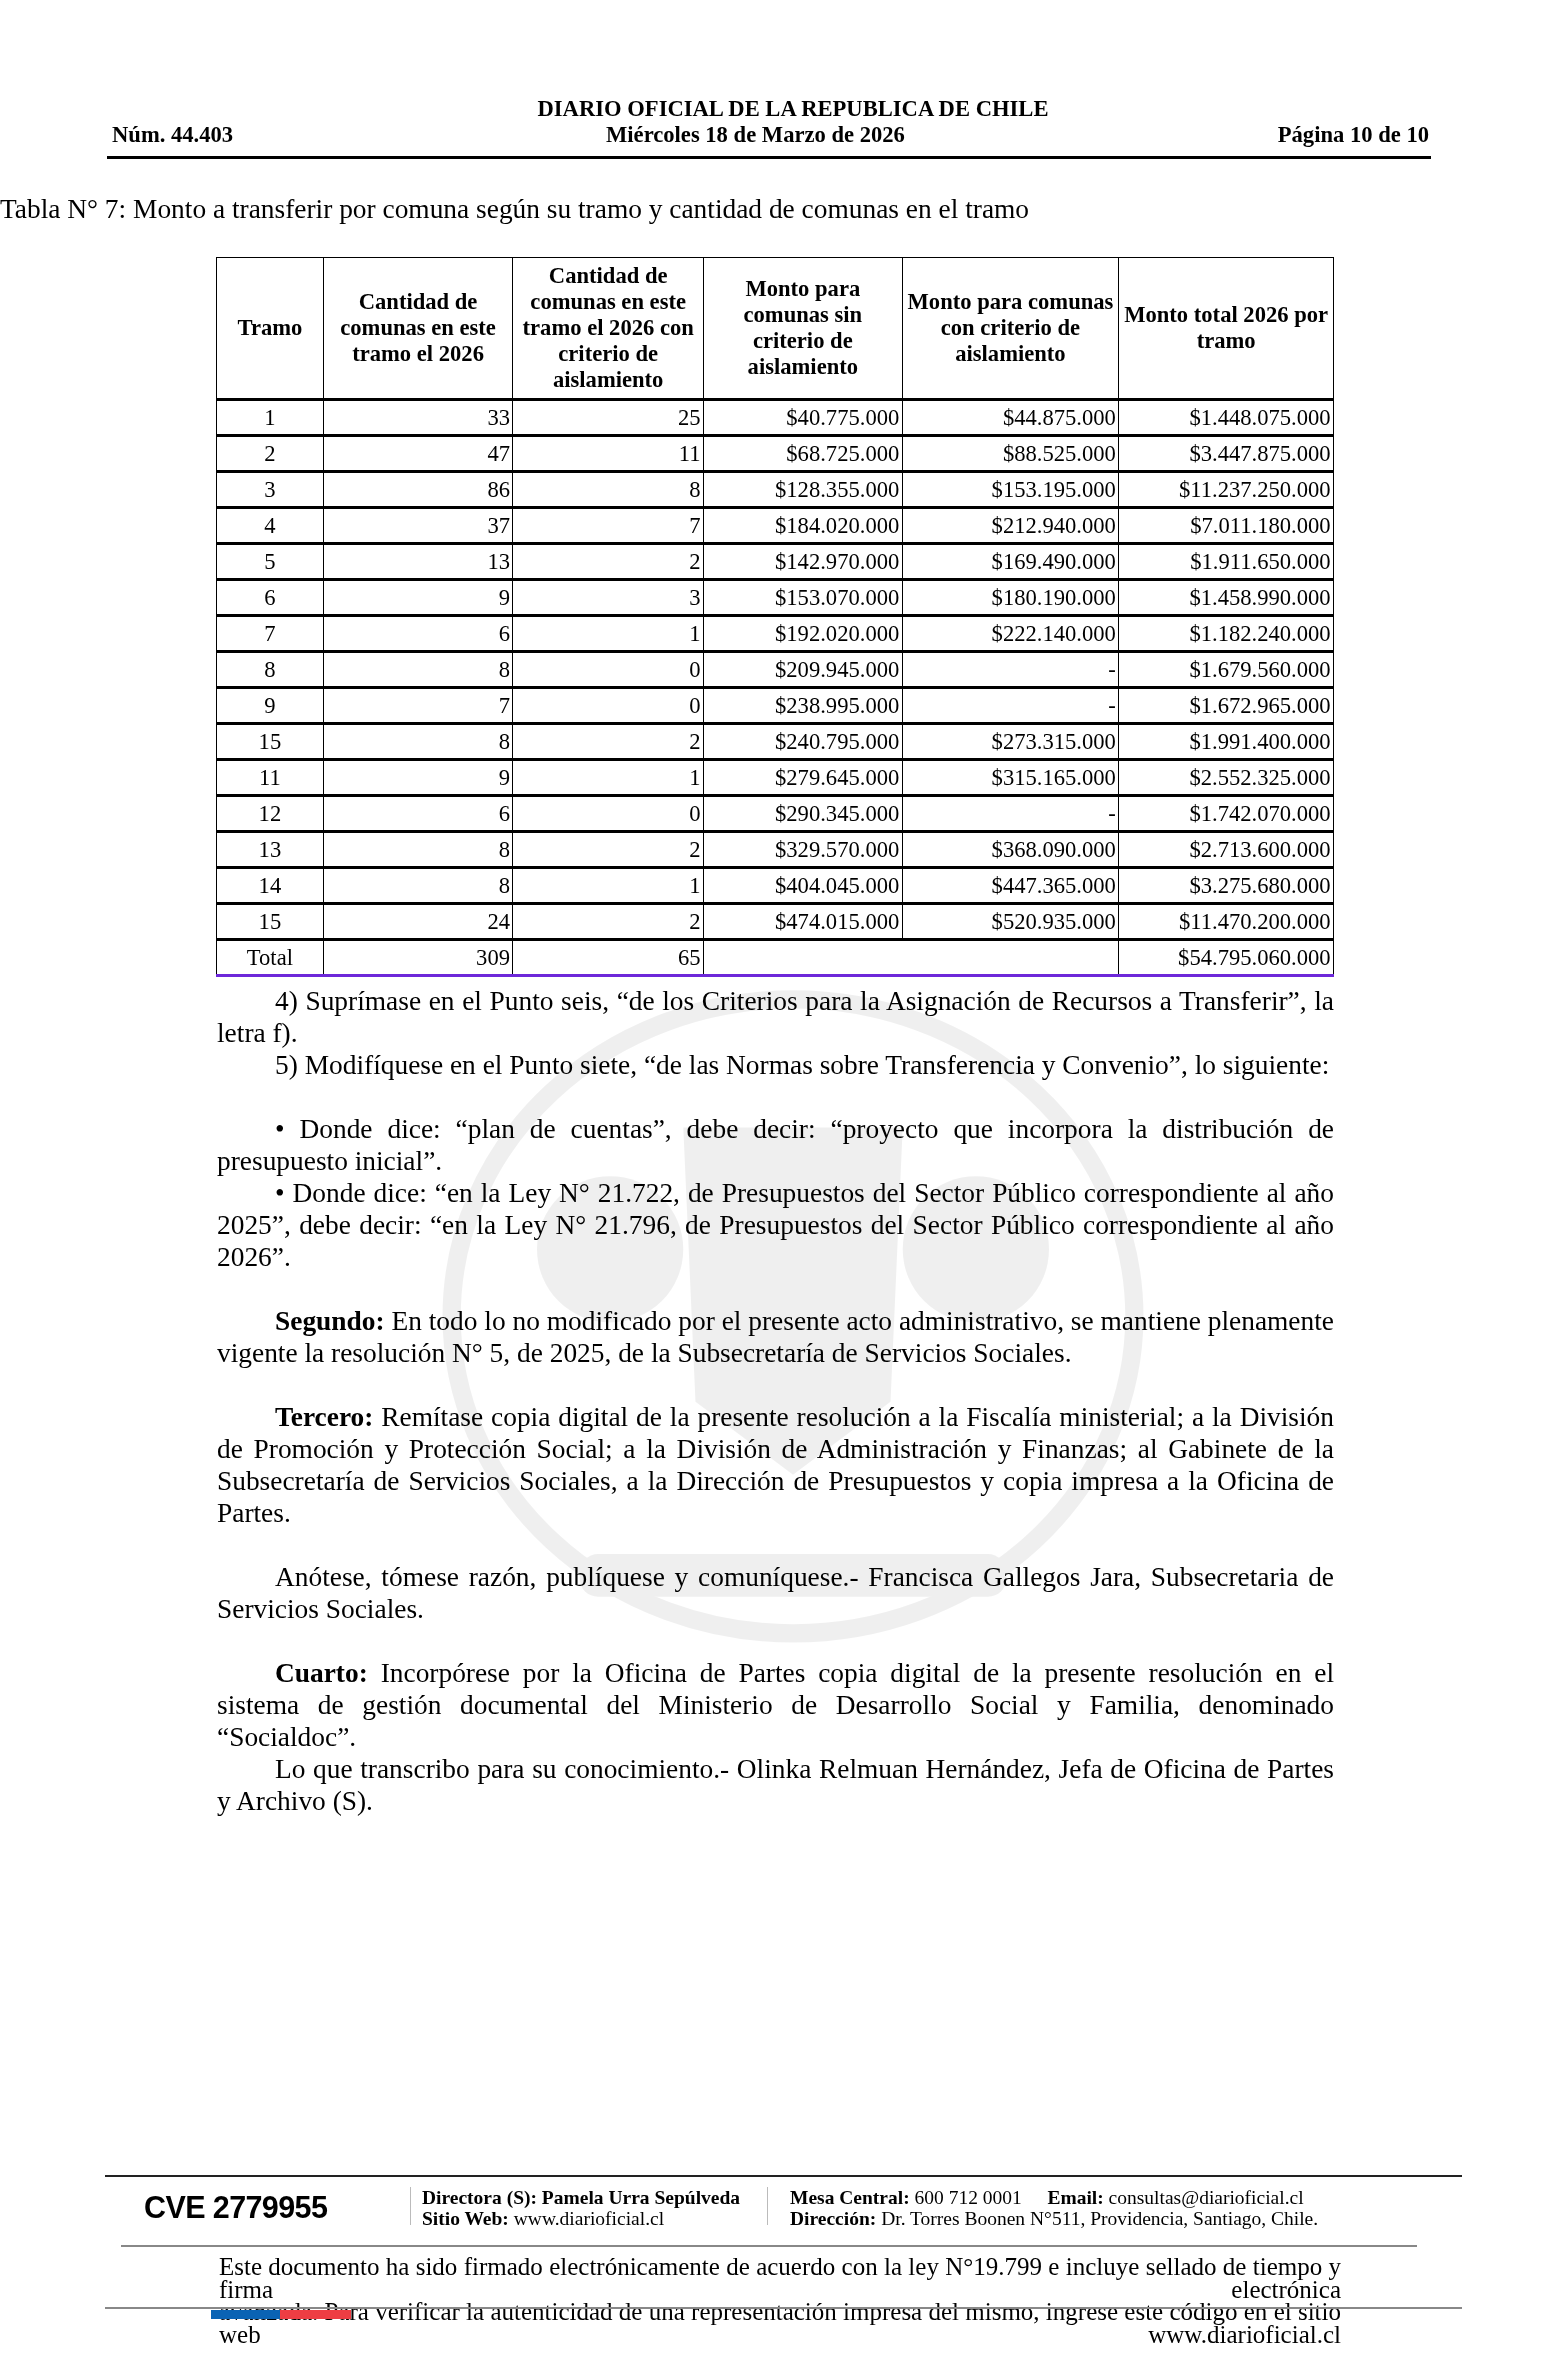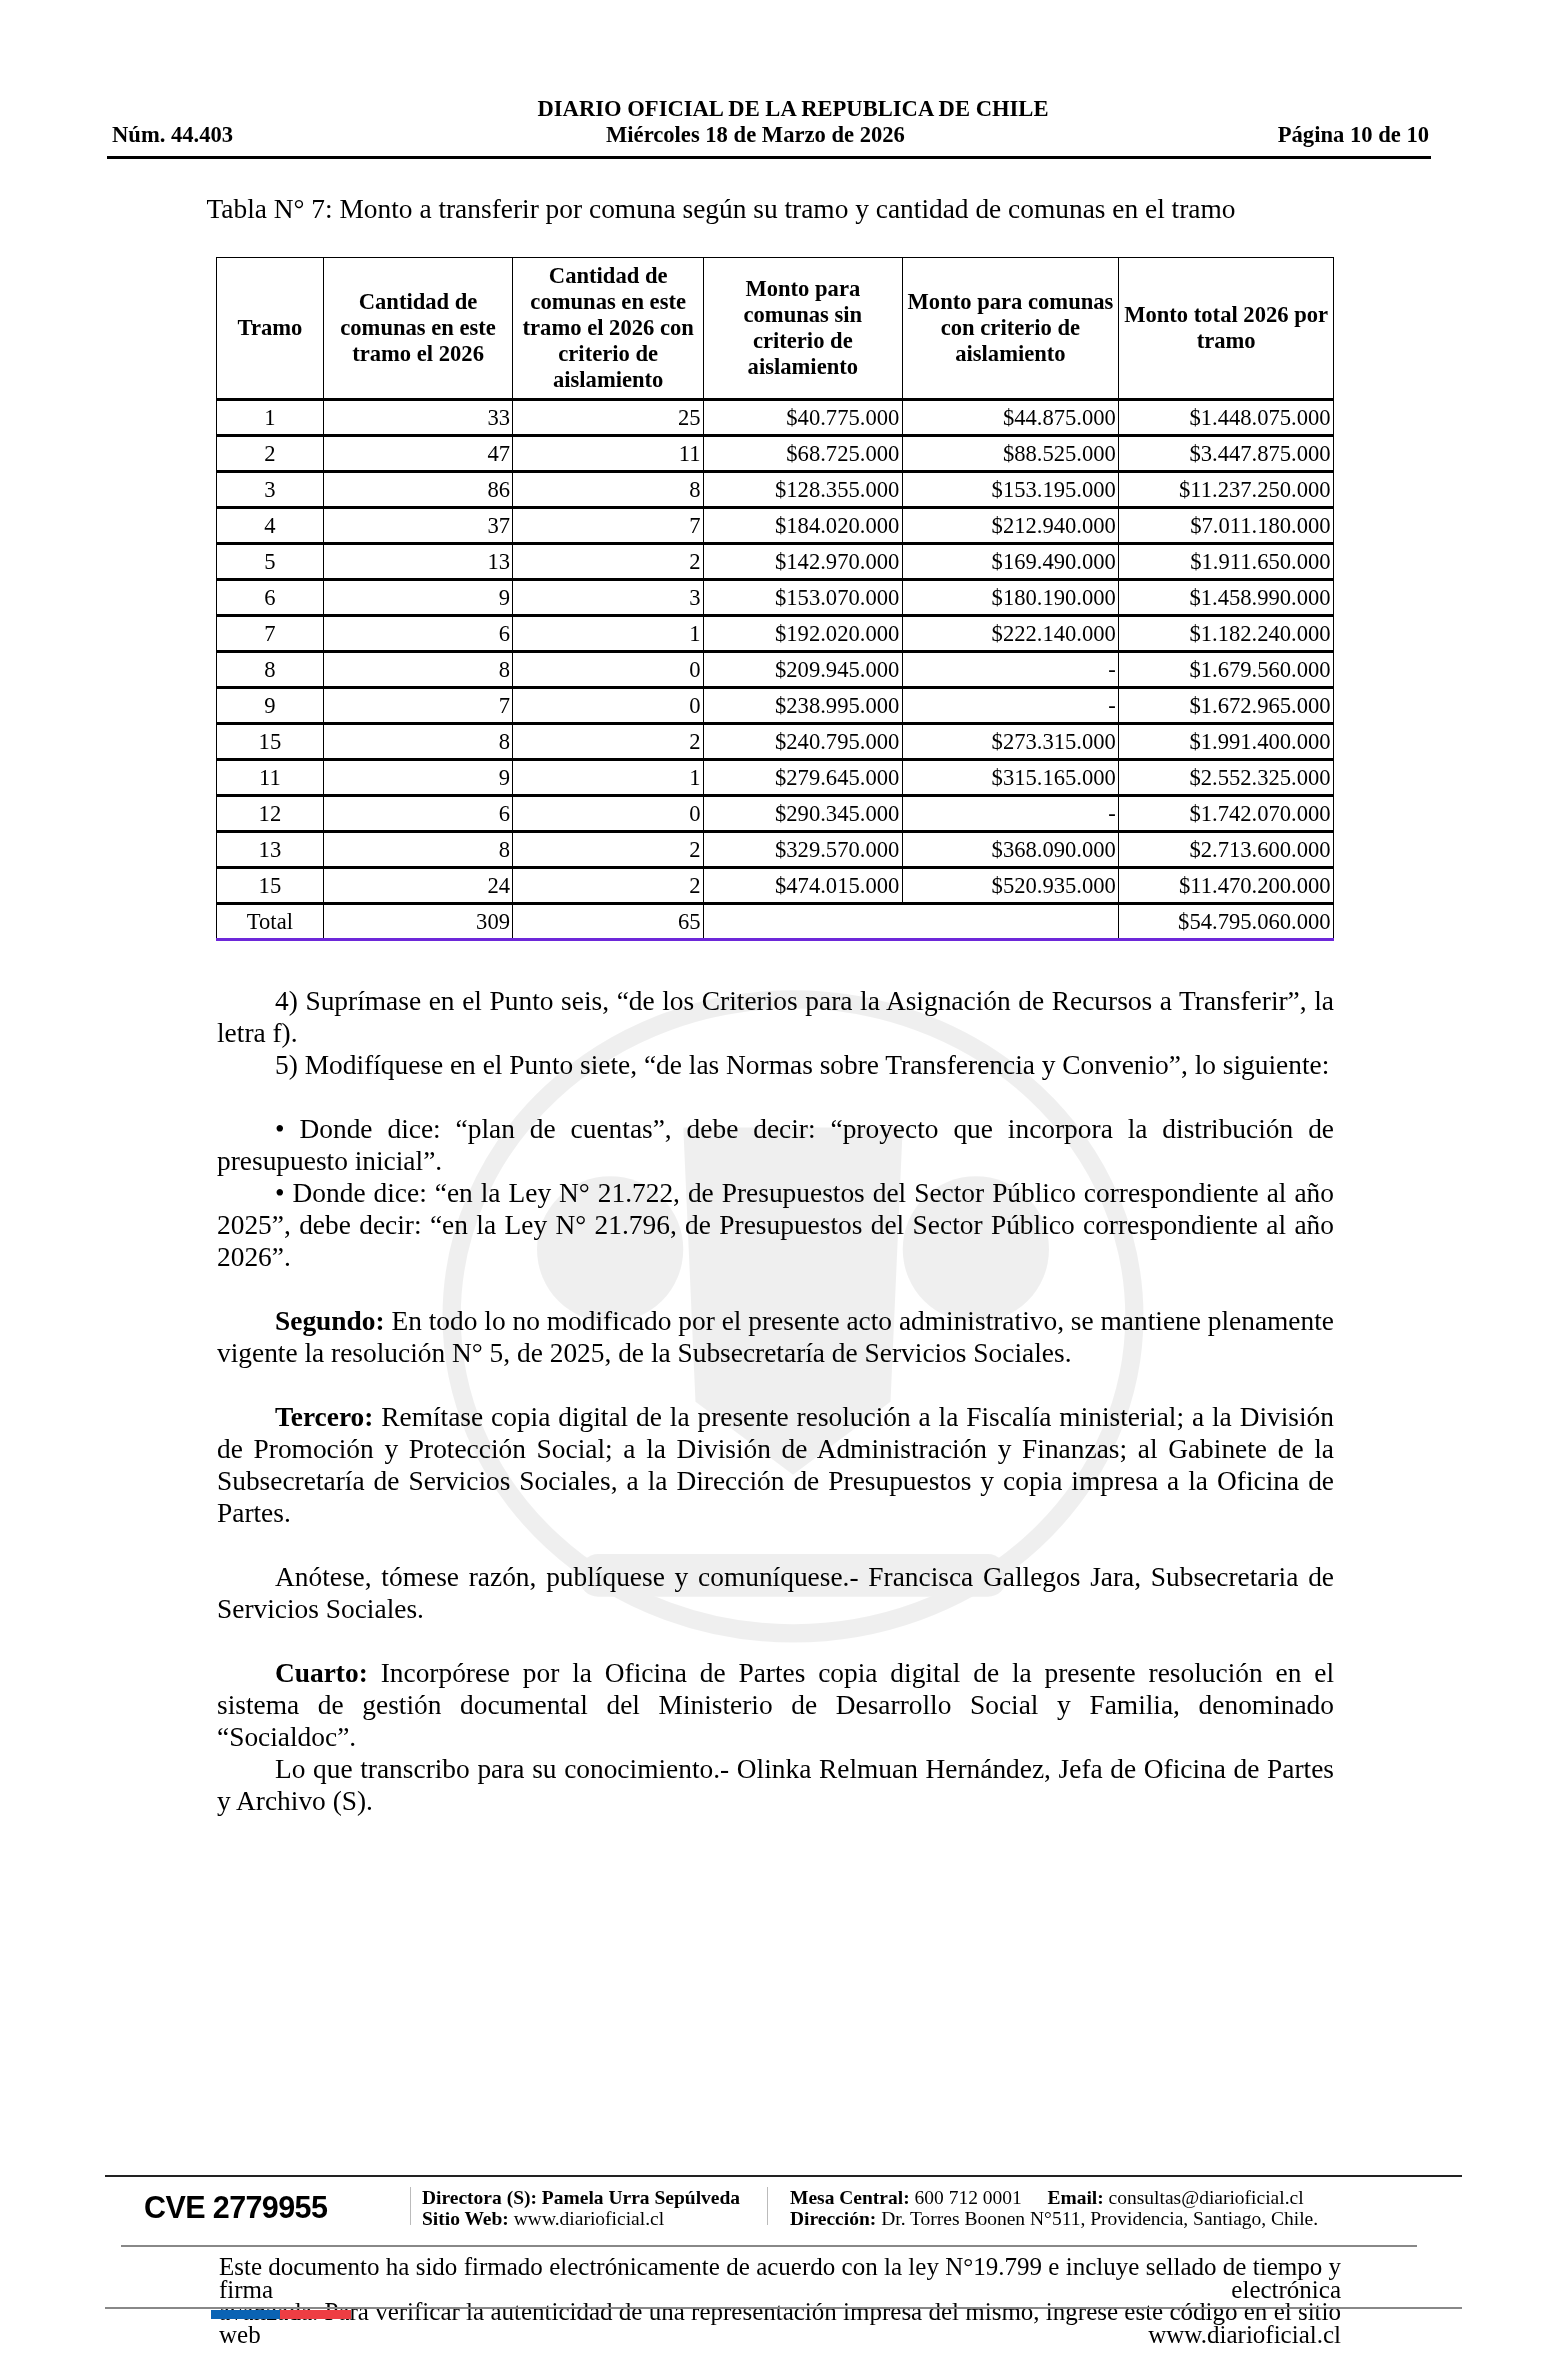--- a/index.html
+++ b/index.html
@@ -7,21 +7,21 @@
          font-family:"Liberation Serif", serif; color:#000; }
   .watermark { position:absolute; left:427px; top:975px; width:732px; height:701px; opacity:0.06;
                pointer-events:none; }
   
   .hdr-title { position:absolute; left:16px; width:1554px; top:96px; text-align:center;
                font-weight:bold; font-size:22.6px; }
   .hdr-row { position:absolute; left:112px; width:1317px; top:122px; font-weight:bold; font-size:22.6px;
              display:flex; justify-content:space-between; }
   .hdr-rule { position:absolute; left:107px; width:1324px; top:156px; height:3px; background:#000; }
   
-  .caption { position:absolute; left:0; width:1418px; top:194px; text-align:center; font-size:27.4px;padding-left:12px; }
+  .caption { position:absolute; left:0; width:1418px; top:194px; text-align:left; font-size:27.4px; }
   
   table.t7 { position:absolute; left:216px; top:257px; width:1118px; border-collapse:collapse;
              font-size:22.6px; }
   table.t7 th, table.t7 td { border:1.8px solid #000; padding:0 2.4px; }
   table.t7 th { font-weight:bold; text-align:center; line-height:26px; height:140px; }
   table.t7 td { height:33px; line-height:33px; text-align:right; }
   table.t7 td.c0 { text-align:center; }
   table.t7 tbody tr { border-top:3px solid #000; }
   table.t7 tr.total-row { border-bottom:3px solid #6d28d9; }
   
@@ -183,20 +183,28 @@
       </tr>
       <tr>
         <td class="c0">13</td>
         <td>8</td>
         <td>2</td>
         <td>$329.570.000</td>
         <td>$368.090.000</td>
         <td>$2.713.600.000</td>
       </tr>
       <tr>
+        <td class="c0">14</td>
+        <td>8</td>
+        <td>1</td>
+        <td>$404.045.000</td>
+        <td>$447.365.000</td>
+        <td>$3.275.680.000</td>
+      </tr>
+      <tr>
         <td class="c0">15</td>
         <td>24</td>
         <td>2</td>
         <td>$474.015.000</td>
         <td>$520.935.000</td>
         <td>$11.470.200.000</td>
       </tr>
       <tr class="total-row">
         <td class="c0">Total</td>
         <td>309</td>

